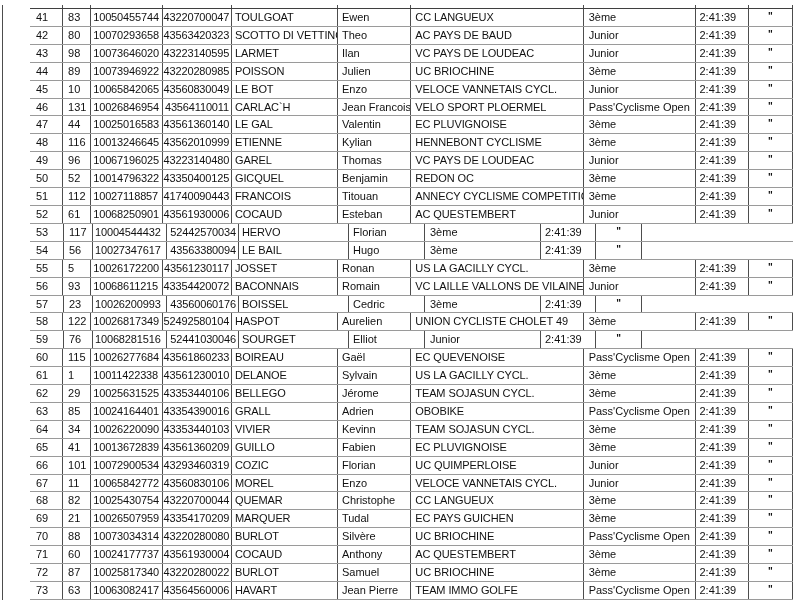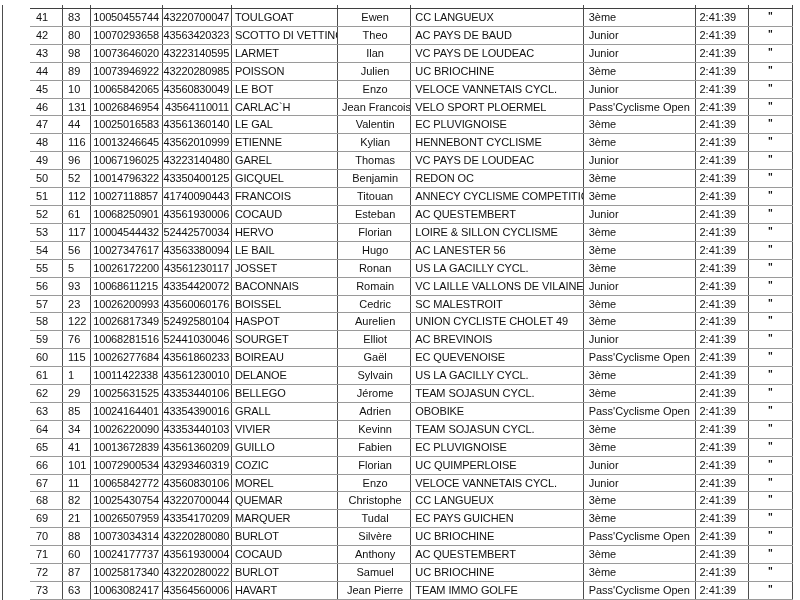--- a/index.html
+++ b/index.html
@@ -42,21 +42,21 @@
     line-height:16.5px;
     white-space:nowrap;
     overflow:hidden;
     padding:0 2px 0 4px;
   }
   .c-rank{width:34px;padding-left:6px;}
   .c-bib{width:29px;padding-left:5px;}
   .c-license{width:74px;padding-left:2px;letter-spacing:-0.15px;}
   .c-uci{width:72px;padding-left:1px;letter-spacing:-0.15px;text-align:right;}
   .c-last{width:110px;padding-left:3px;letter-spacing:-0.1px;}
-  .c-first{width:76px;padding-left:4px;text-align:center;}
+  .c-first{width:76px;padding-left:4px;}
   .c-club{width:179px;padding-left:4px;letter-spacing:-0.1px;}
   .c-category{width:116px;padding-left:5px;}
   .c-time{width:55px;text-align:left;padding-right:4px;}
   .c-gap{width:46px;text-align:center;padding:0;font-weight:bold;font-size:10px;}
 </style>
 </head>
 <body>
 
 <div class="sheet">
   <div class="tbl" id="results-table">
@@ -216,33 +216,31 @@
         <div class="cell c-time">2:41:39</div>
         <div class="cell c-gap">"</div>
       </div>
       <div class="row">
         <div class="cell c-rank">53</div>
         <div class="cell c-bib">117</div>
         <div class="cell c-license">10004544432</div>
         <div class="cell c-uci">52442570034</div>
         <div class="cell c-last">HERVO</div>
         <div class="cell c-first">Florian</div>
-        <div class="cell c-club">LOIRE &amp; SILLON CYCLISME</div>
         <div class="cell c-category">3ème</div>
         <div class="cell c-time">2:41:39</div>
         <div class="cell c-gap">"</div>
       </div>
       <div class="row">
         <div class="cell c-rank">54</div>
         <div class="cell c-bib">56</div>
         <div class="cell c-license">10027347617</div>
         <div class="cell c-uci">43563380094</div>
         <div class="cell c-last">LE BAIL</div>
         <div class="cell c-first">Hugo</div>
-        <div class="cell c-club">AC LANESTER 56</div>
         <div class="cell c-category">3ème</div>
         <div class="cell c-time">2:41:39</div>
         <div class="cell c-gap">"</div>
       </div>
       <div class="row">
         <div class="cell c-rank">55</div>
         <div class="cell c-bib">5</div>
         <div class="cell c-license">10026172200</div>
         <div class="cell c-uci">43561230117</div>
         <div class="cell c-last">JOSSET</div>
@@ -264,21 +262,20 @@
         <div class="cell c-time">2:41:39</div>
         <div class="cell c-gap">"</div>
       </div>
       <div class="row">
         <div class="cell c-rank">57</div>
         <div class="cell c-bib">23</div>
         <div class="cell c-license">10026200993</div>
         <div class="cell c-uci">43560060176</div>
         <div class="cell c-last">BOISSEL</div>
         <div class="cell c-first">Cedric</div>
-        <div class="cell c-club">SC MALESTROIT</div>
         <div class="cell c-category">3ème</div>
         <div class="cell c-time">2:41:39</div>
         <div class="cell c-gap">"</div>
       </div>
       <div class="row">
         <div class="cell c-rank">58</div>
         <div class="cell c-bib">122</div>
         <div class="cell c-license">10026817349</div>
         <div class="cell c-uci">52492580104</div>
         <div class="cell c-last">HASPOT</div>
@@ -288,21 +285,20 @@
         <div class="cell c-time">2:41:39</div>
         <div class="cell c-gap">"</div>
       </div>
       <div class="row">
         <div class="cell c-rank">59</div>
         <div class="cell c-bib">76</div>
         <div class="cell c-license">10068281516</div>
         <div class="cell c-uci">52441030046</div>
         <div class="cell c-last">SOURGET</div>
         <div class="cell c-first">Elliot</div>
-        <div class="cell c-club">AC BREVINOIS</div>
         <div class="cell c-category">Junior</div>
         <div class="cell c-time">2:41:39</div>
         <div class="cell c-gap">"</div>
       </div>
       <div class="row">
         <div class="cell c-rank">60</div>
         <div class="cell c-bib">115</div>
         <div class="cell c-license">10026277684</div>
         <div class="cell c-uci">43561860233</div>
         <div class="cell c-last">BOIREAU</div>

